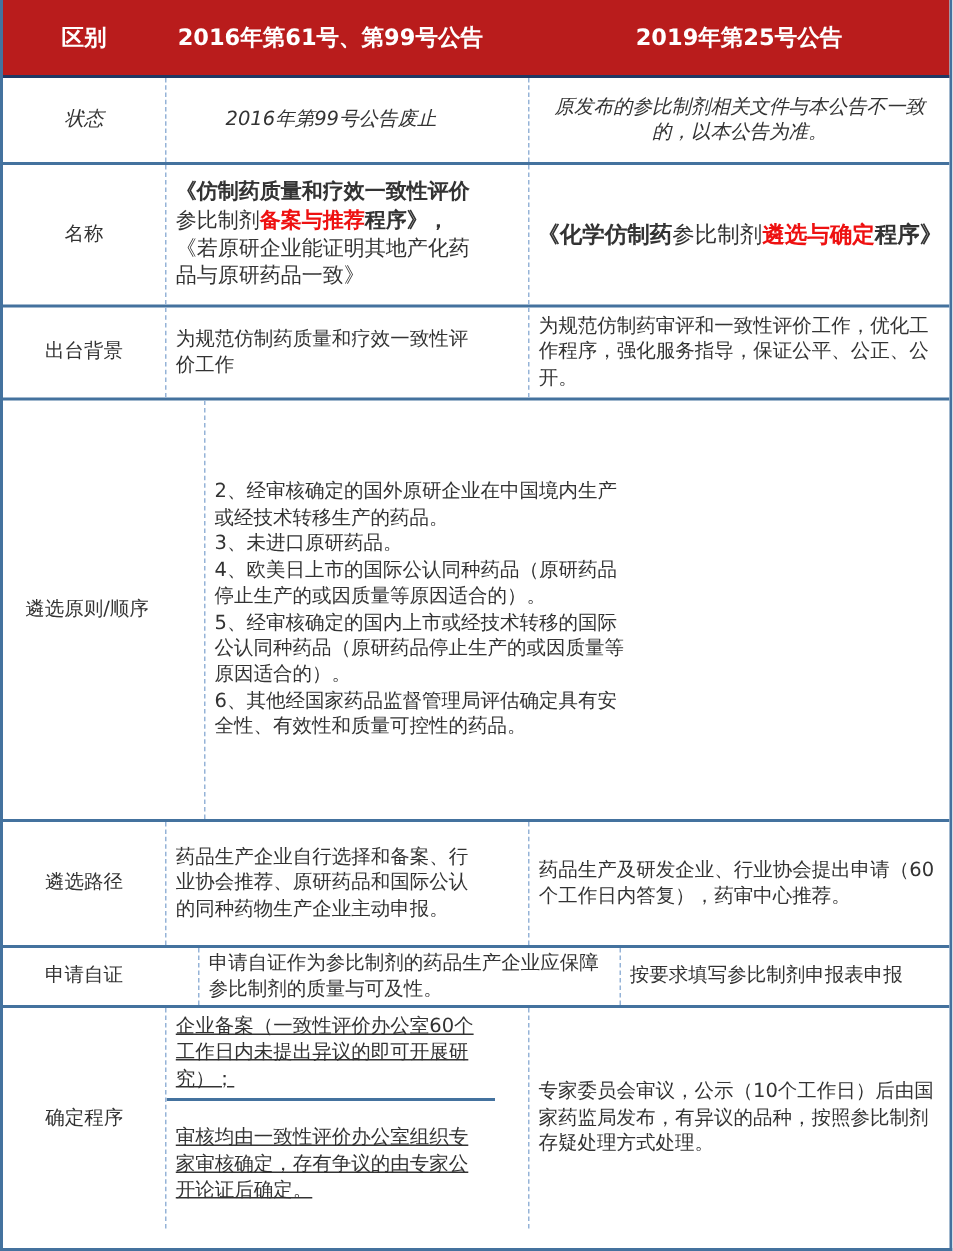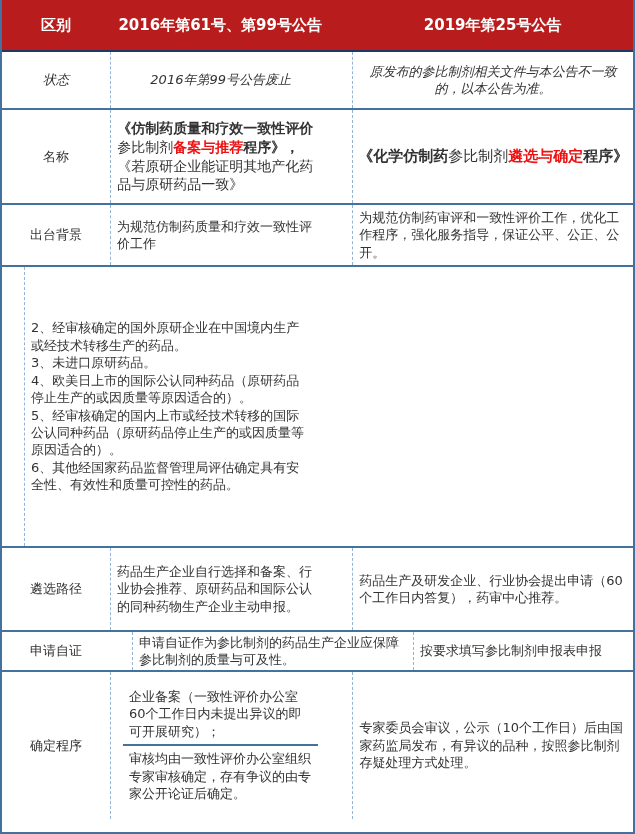--- a/index.html
+++ b/index.html
@@ -29,21 +29,21 @@
   .r-path { height: 84px; }
   .r-selfcert { height: 40px; }
   .r-procedure { height: 147px; }
   .center { align-items: center; text-align: center; }
   .left { align-items: flex-start; text-align: left; }
   .name-cell { font-size: 14px; }
   .b { font-weight: bold; }
   .br { font-weight: bold; color: #ee1111; }
   .name3 { font-size: 15px; padding: 2px 2px; }
   .lines div { text-align: left; }
-  .split-col { padding: 12px; justify-content: stretch; }
+  .split-col { padding: 0; justify-content: stretch; text-decoration: underline; }
   .sub-top { height: 62px; border-bottom: 2px solid #44729e; display: flex; flex-direction: column; justify-content: center; padding: 2px 6px; }
   .sub-bottom { flex: 1; display: flex; flex-direction: column; justify-content: center; padding: 2px 6px; }
 </style>
 </head>
 <body>
 
 <div class="tbl">
 
   <div class="row header">
     <div class="c c1">区别</div>
@@ -67,20 +67,21 @@
     </div>
   </div>
 
   <div class="row r-background">
     <div class="c c1">出台背景</div>
     <div class="c c2 left">为规范仿制药质量和疗效一致性评价工作</div>
     <div class="c c3 left">为规范仿制药审评和一致性评价工作，优化工作程序，强化服务指导，保证公平、公正、公开。</div>
   </div>
 
   <div class="row r-principles">
+    <div class="c c1">遴选原则/顺序</div>
     <div class="c c3 left lines">
       <div>2、经审核确定的国外原研企业在中国境内生产或经技术转移生产的药品。</div>
       <div>3、未进口原研药品。</div>
       <div>4、欧美日上市的国际公认同种药品（原研药品停止生产的或因质量等原因适合的）。</div>
       <div>5、经审核确定的国内上市或经技术转移的国际公认同种药品（原研药品停止生产的或因质量等原因适合的）。</div>
       <div>6、其他经国家药品监督管理局评估确定具有安全性、有效性和质量可控性的药品。</div>
     </div>
   </div>
 
   <div class="row r-path">

